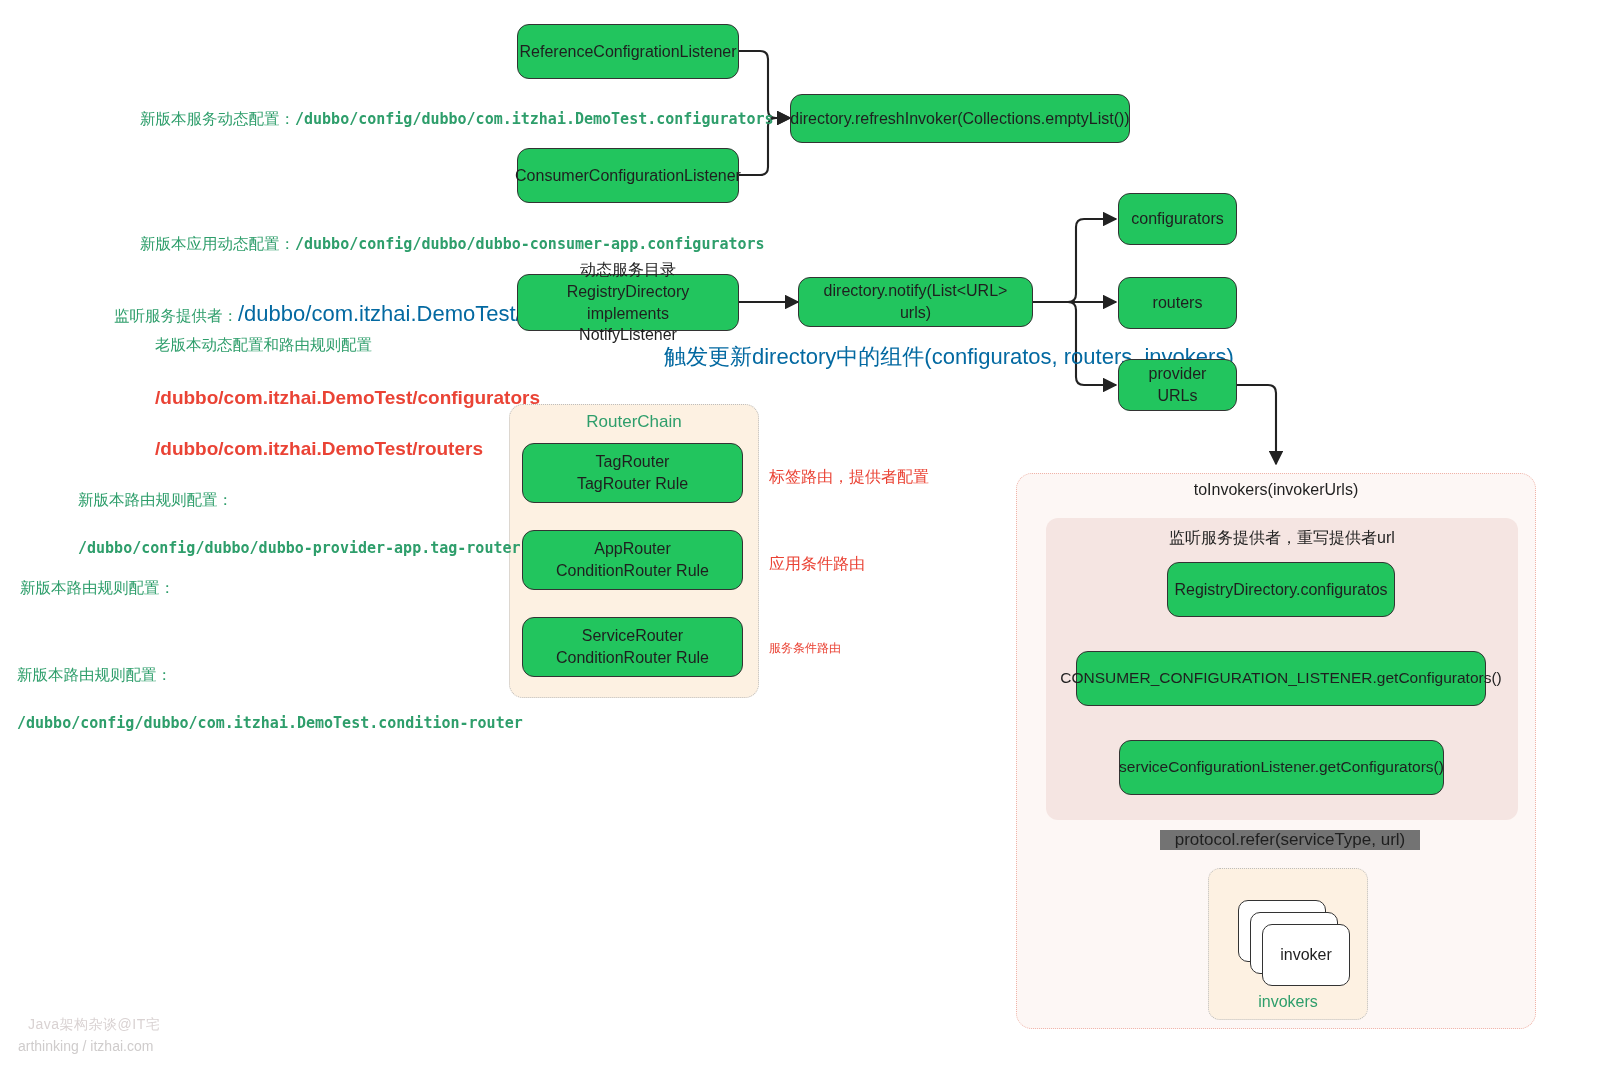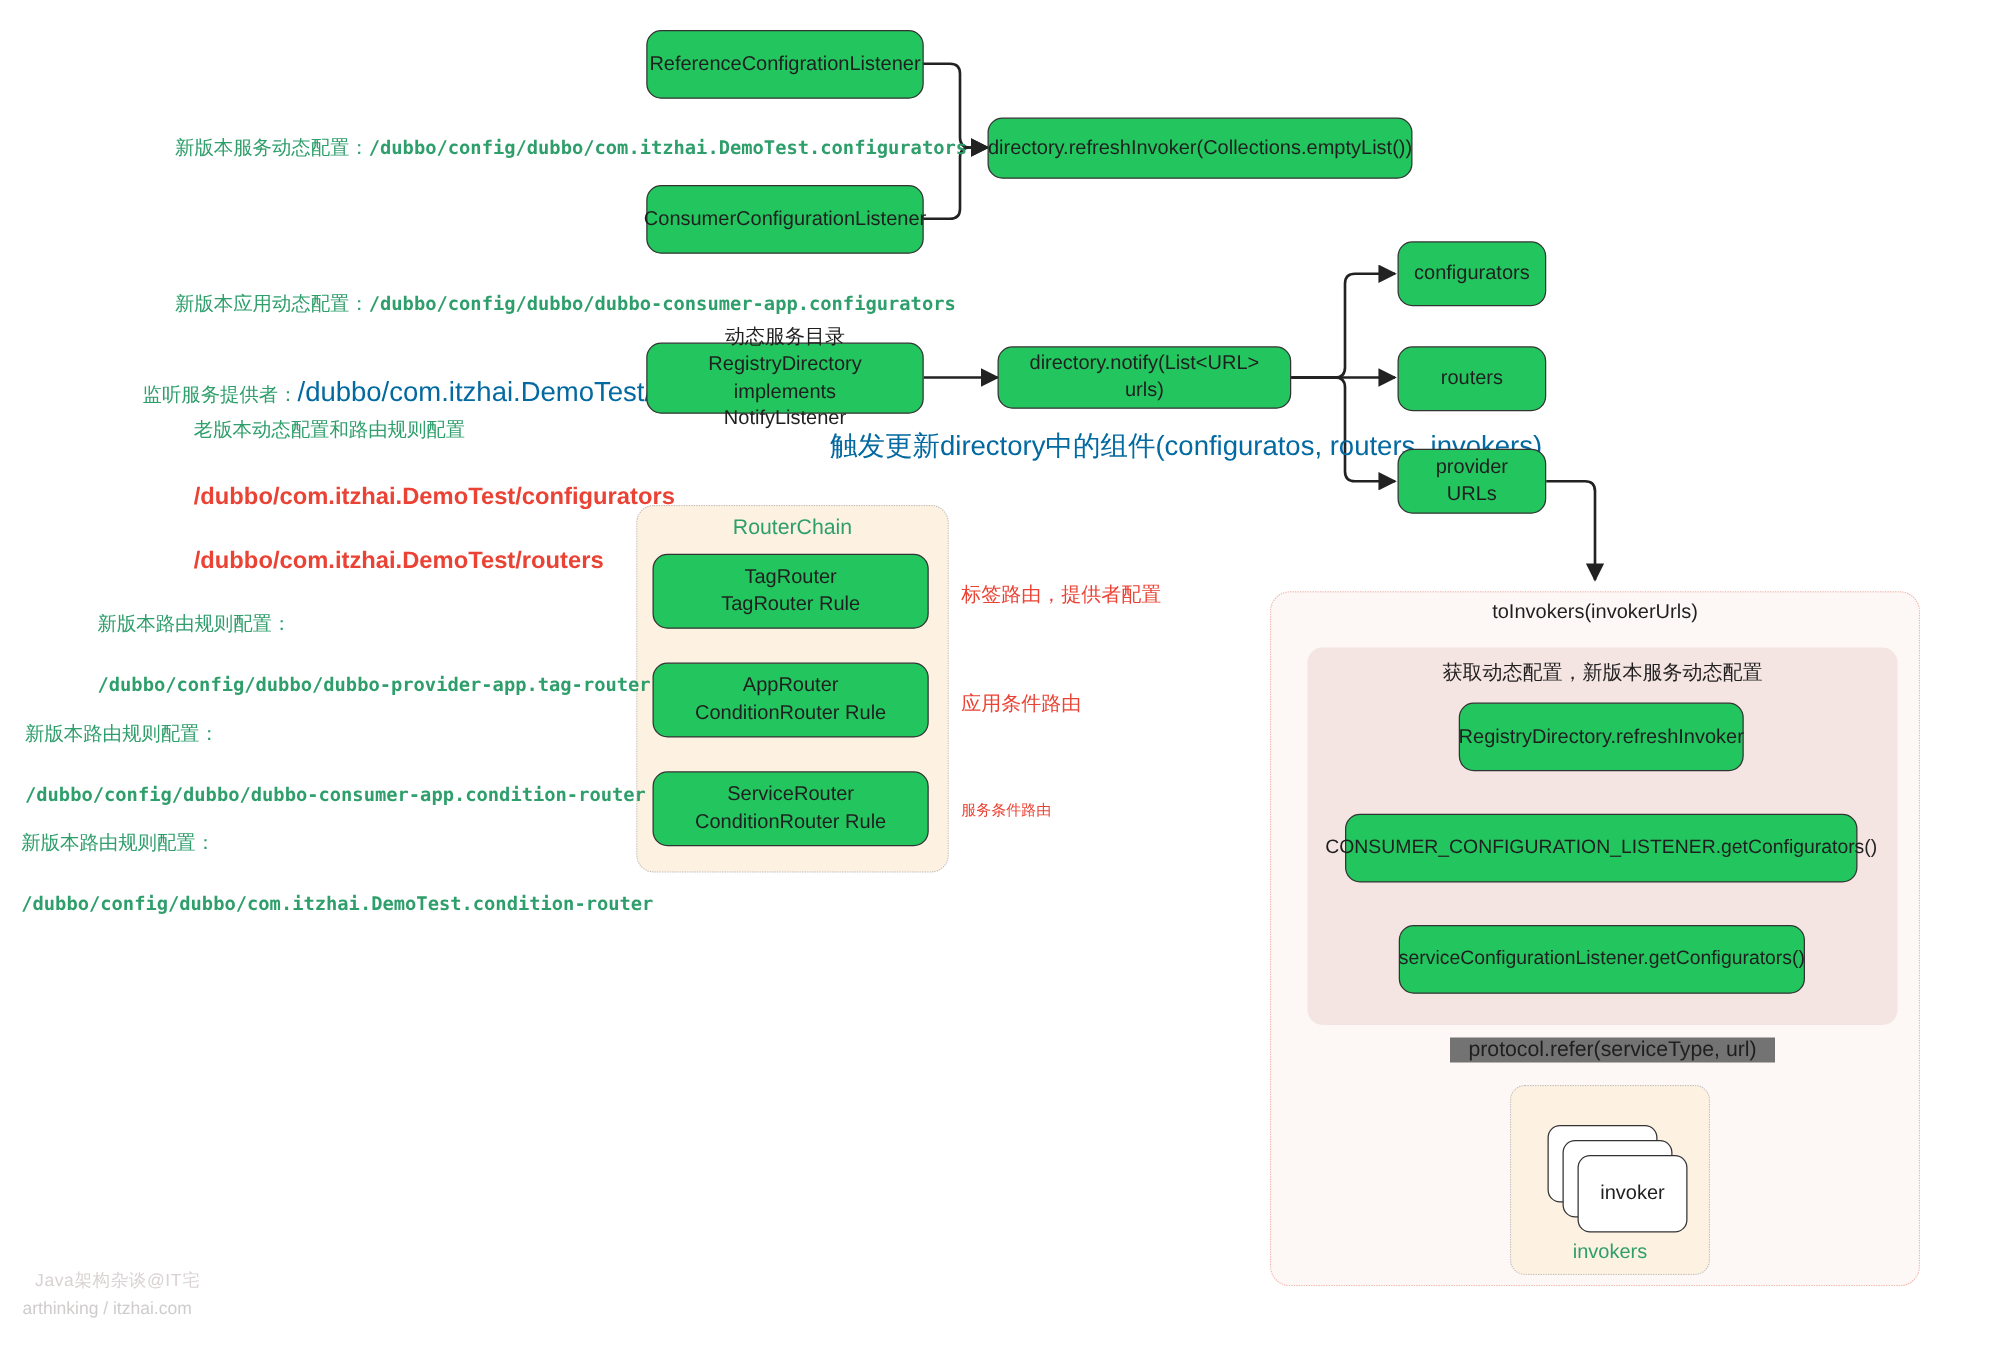--- a/index.html
+++ b/index.html
@@ -285,36 +285,35 @@
   </div>
   <div class="label red" style="left:769px; top:640px; font-size:12px;">服务条件路由</div>
 
   <div class="label" style="left:78px; top:466px;">
     <div class="green" style="font-size:15.5px;">新版本路由规则配置：</div>
     <div class="green-mono" style="margin-top:3px;">/dubbo/config/dubbo/dubbo-provider-app.tag-router</div>
   </div>
 
   <div class="label" style="left:20px; top:554px;">
     <div class="green" style="font-size:15.5px;">新版本路由规则配置：</div>
-    <div class="green-mono" style="margin-top:3px;">/dubbo/config/dubbo/dubbo-consumer-app.condition-router</div>
   </div>
 
   <div class="label" style="left:17px; top:641px;">
     <div class="green" style="font-size:15.5px;">新版本路由规则配置：</div>
     <div class="green-mono" style="margin-top:3px;">/dubbo/config/dubbo/com.itzhai.DemoTest.condition-router</div>
   </div>
 
   <div id="toinvokers-panel"></div>
   <div id="toinvokers-title">toInvokers(invokerUrls)</div>
 
   <div id="config-panel"></div>
-  <div id="config-panel-title">获取动态配置，新版本服务动态配置</div>
+  <div id="config-panel-title">监听服务提供者，重写提供者url</div>
 
   <div class="node" style="left:1167px; top:562px; width:228px; height:55px;">
-    <span>RegistryDirectory.refreshInvoker</span>
+    <span>RegistryDirectory.configuratos</span>
   </div>
 
   <div class="node" style="left:1076px; top:651px; width:410px; height:55px;">
     <span style="font-size:15.5px;">CONSUMER_CONFIGURATION_LISTENER.getConfigurators()</span>
   </div>
 
   <div class="node" style="left:1119px; top:740px; width:325px; height:55px;">
     <span style="font-size:15.5px;">serviceConfigurationListener.getConfigurators()</span>
   </div>
 

